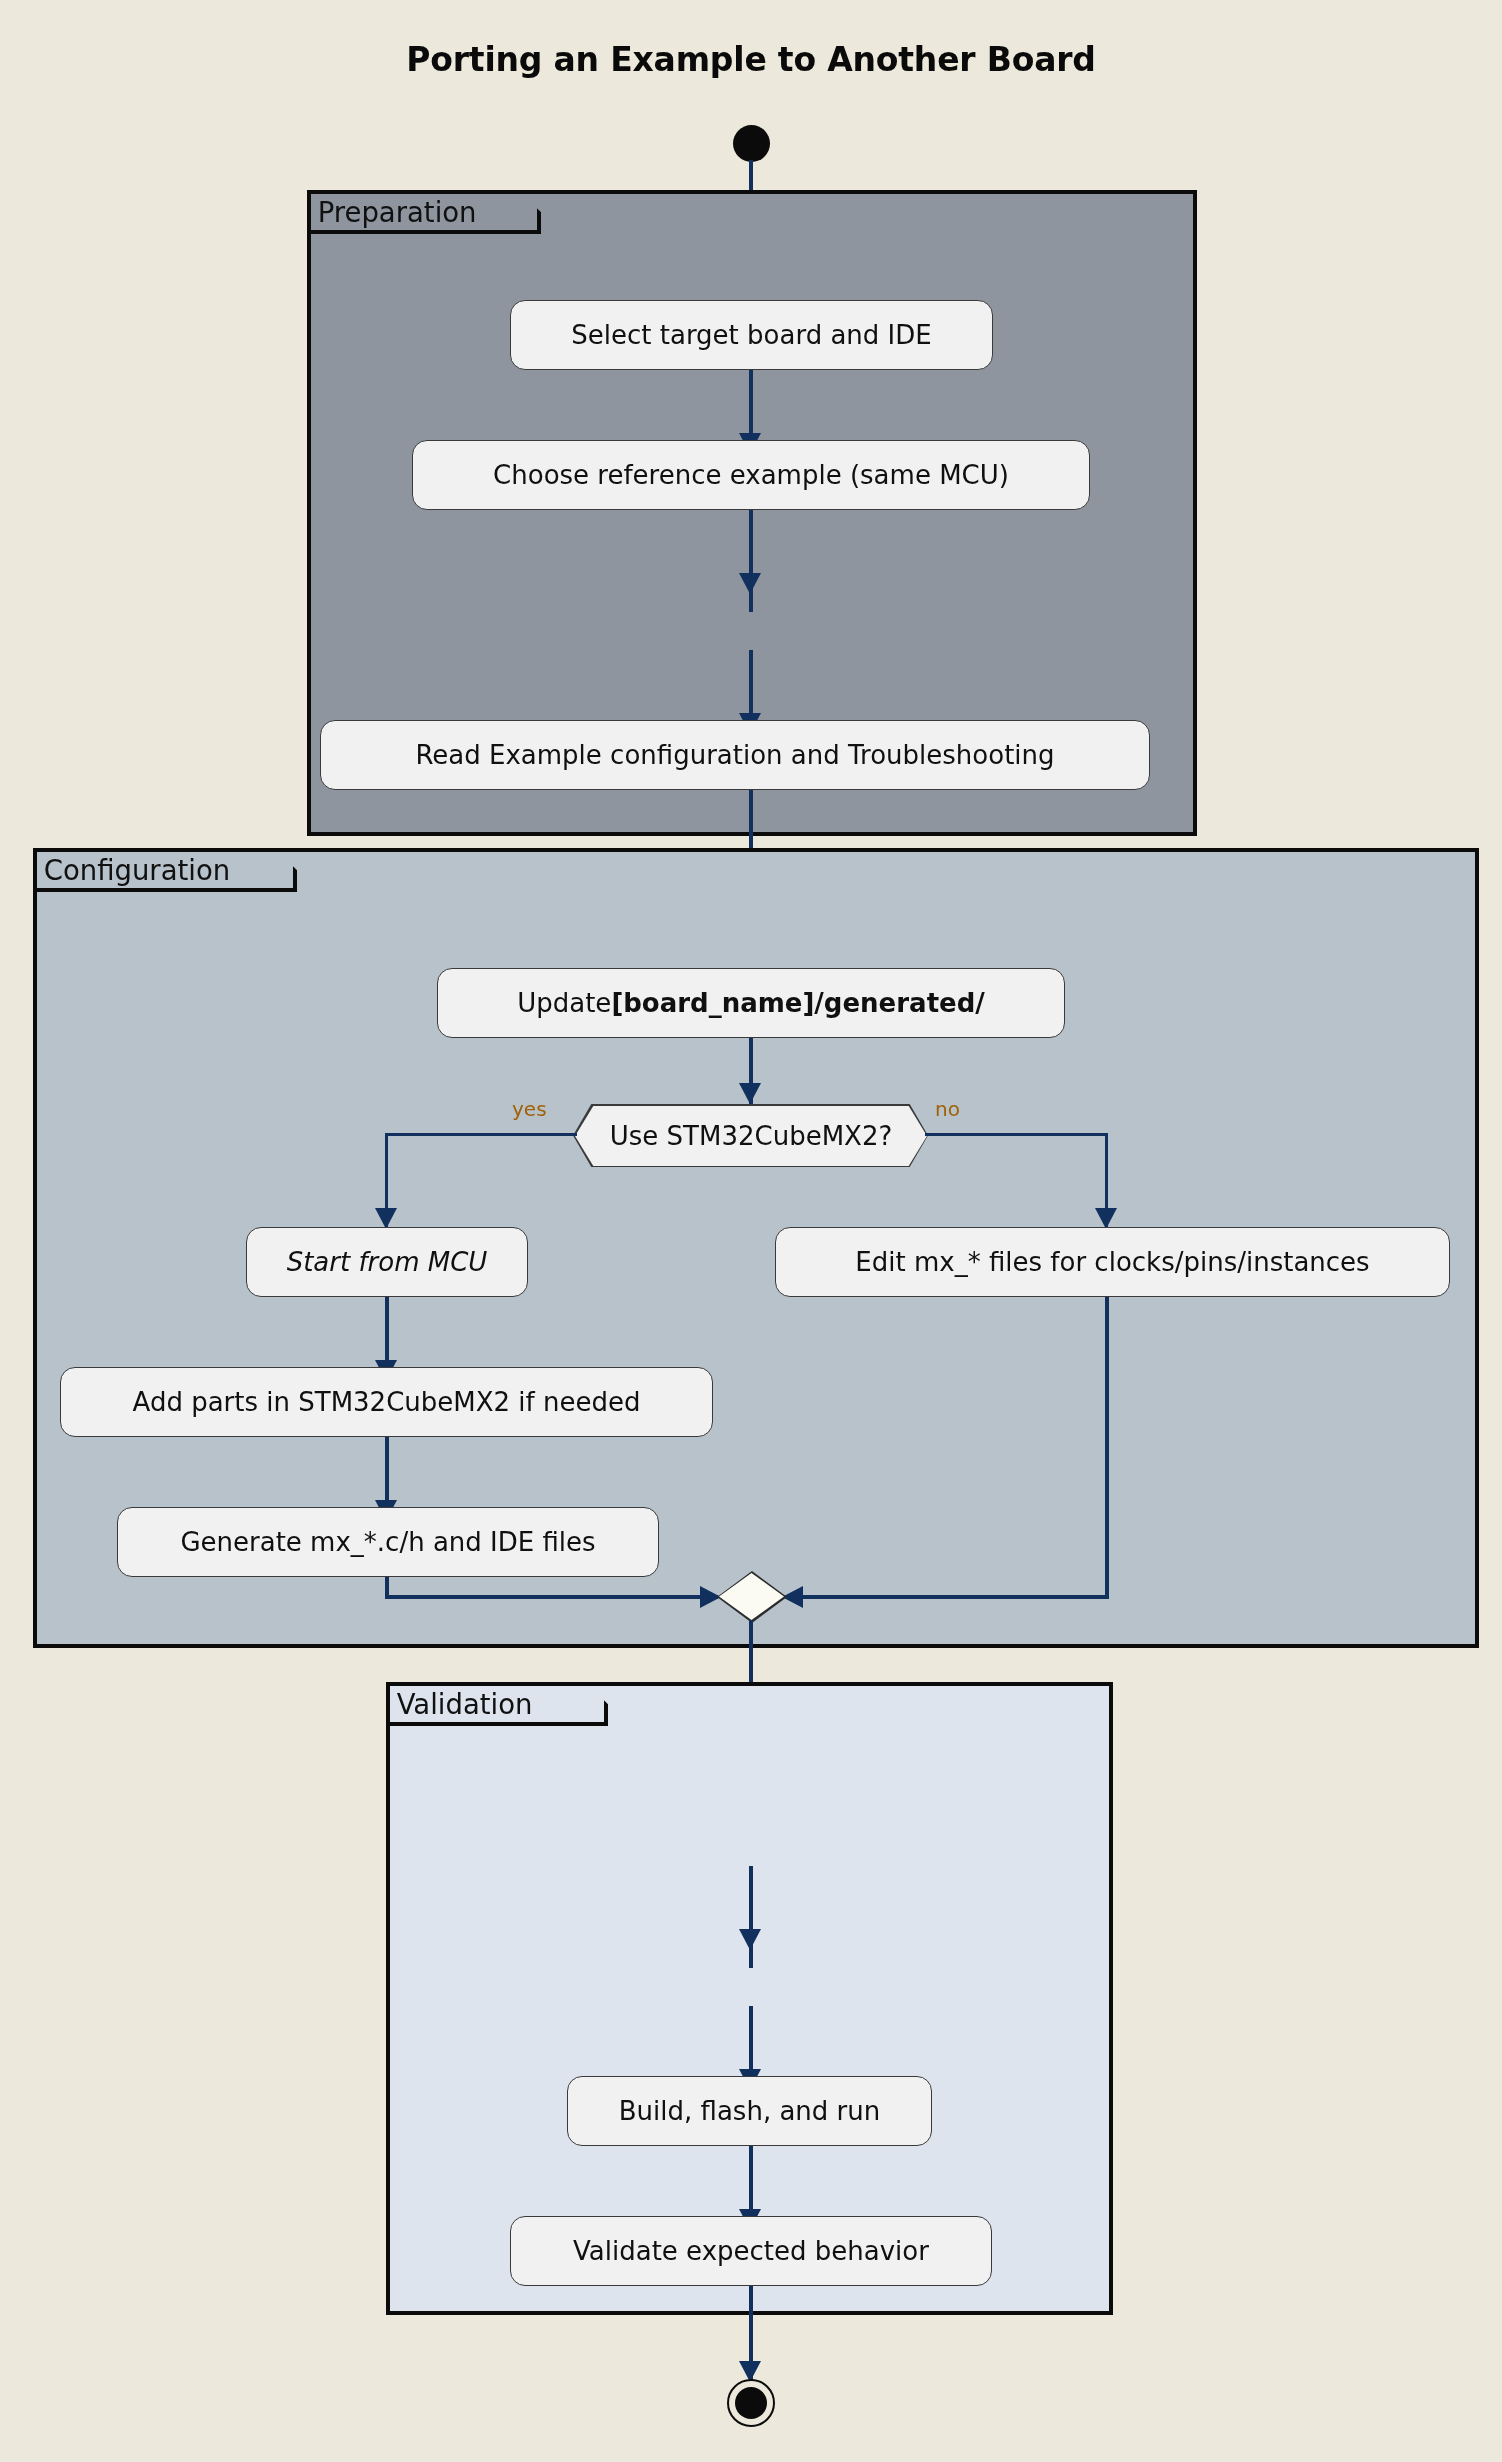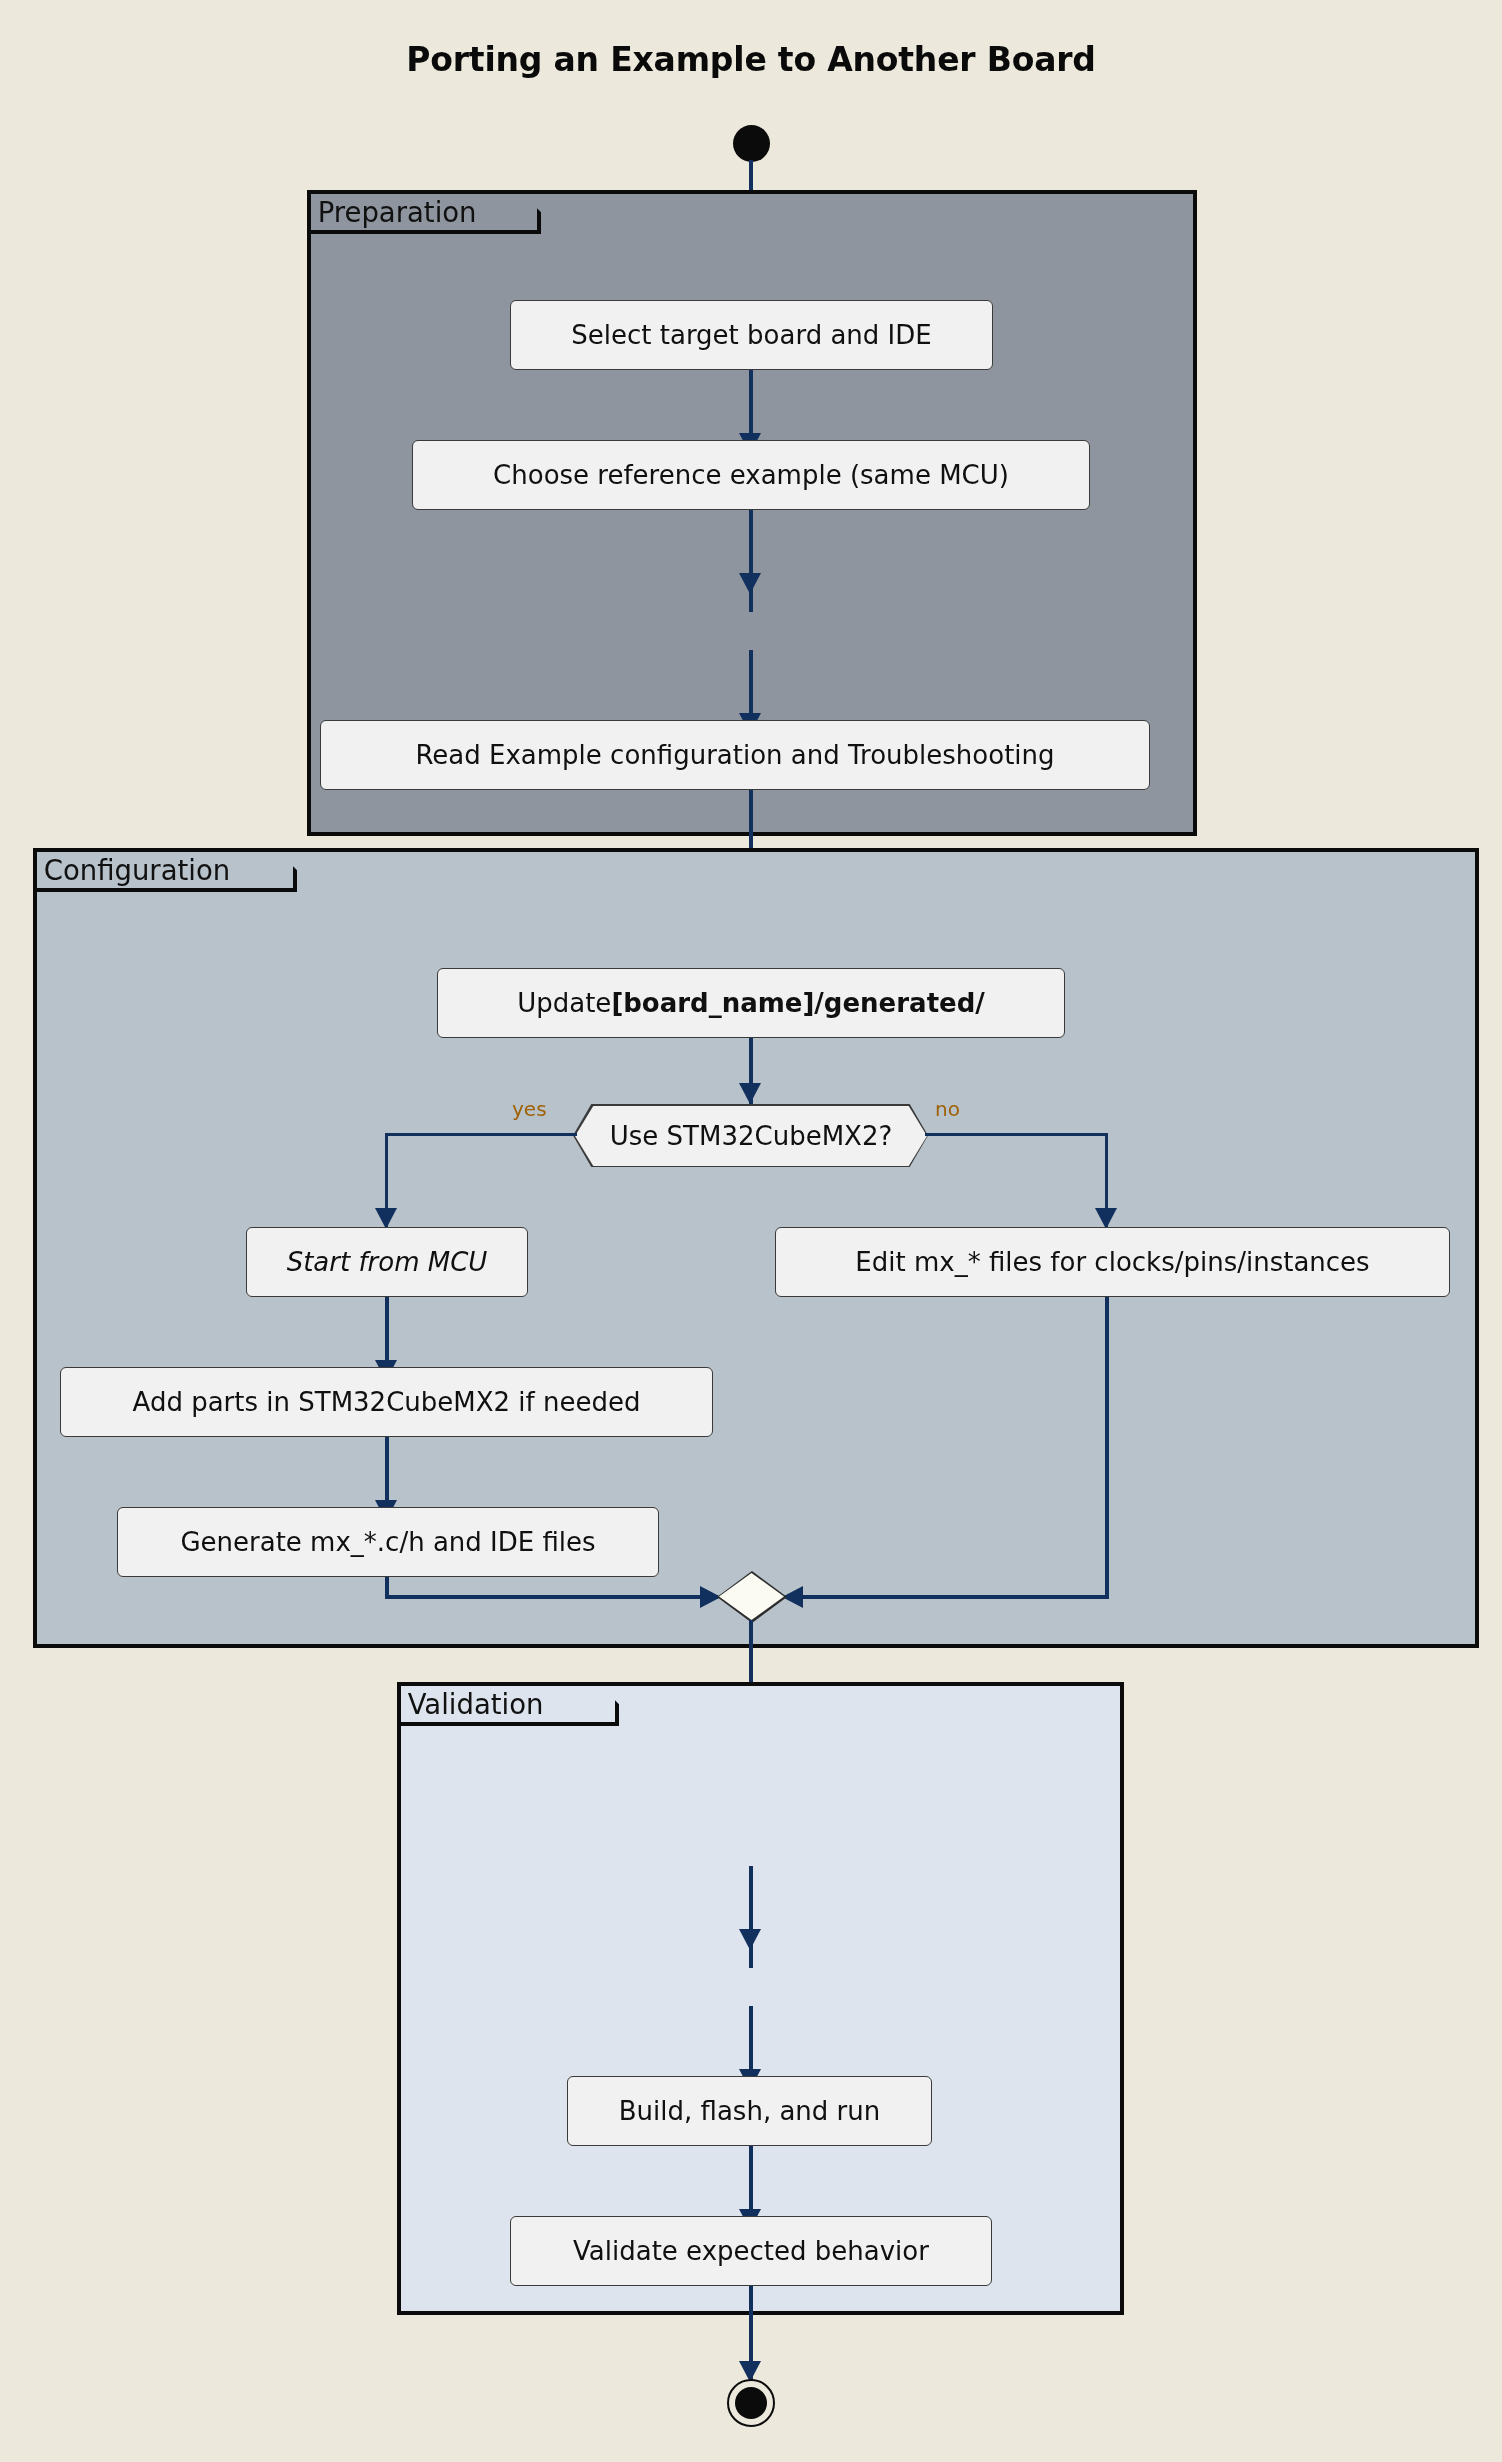--- a/index.html
+++ b/index.html
@@ -56,21 +56,21 @@
   }
   .p-prep   { background: #8e959f; }
   .p-config { background: #b7c2cb; }
   .p-valid  { background: #dde4ee; }
 
   
   .node {
     position: absolute;
     background: #f1f1f1;
     border: 1.7px solid #3a3a3a;
-    border-radius: 6px;
+    border-radius: 15px;
     box-sizing: border-box;
     display: flex;
     align-items: center;
     justify-content: center;
     font-size: 26px;
     color: #101010;
     white-space: nowrap;
     padding: 0 18.3px;
   }
   .node b { font-weight: bold; }
@@ -261,21 +261,21 @@
   <div class="vline" style="left:1105px; top:1297px; width:4.2px; height:302px;"></div>
   <div class="hline" style="left:787px; top:1595px; width:322px; height:4.2px;"></div>
   <div class="arrowhead-left" style="left:782px; top:1586px;"></div>
 
   <div class="merge-outline" style="left:717px; top:1571px; width:70px; height:52px;"></div>
   <div class="merge" style="left:719px; top:1573px; width:65px; height:47px;"></div>
 
   <div class="vline" style="left:749px; top:1620px; width:4.2px; height:185px;"></div>
   <div class="arrowhead" style="left:739px; top:1783px;"></div>
 
-  <div class="partition p-valid" style="left:397px; top:1682px; width:727px; height:633px;">
+  <div class="partition p-valid" style="left:386px; top:1682px; width:727px; height:633px;">
     <div class="ptab" style="width:218px;">
       <span>Validation</span>
     </div>
   </div>
 
 
   <div class="vline" style="left:749px; top:1866px; width:4.2px; height:102px;"></div>
   <div class="arrowhead" style="left:739px; top:1929px;"></div>
 
 

